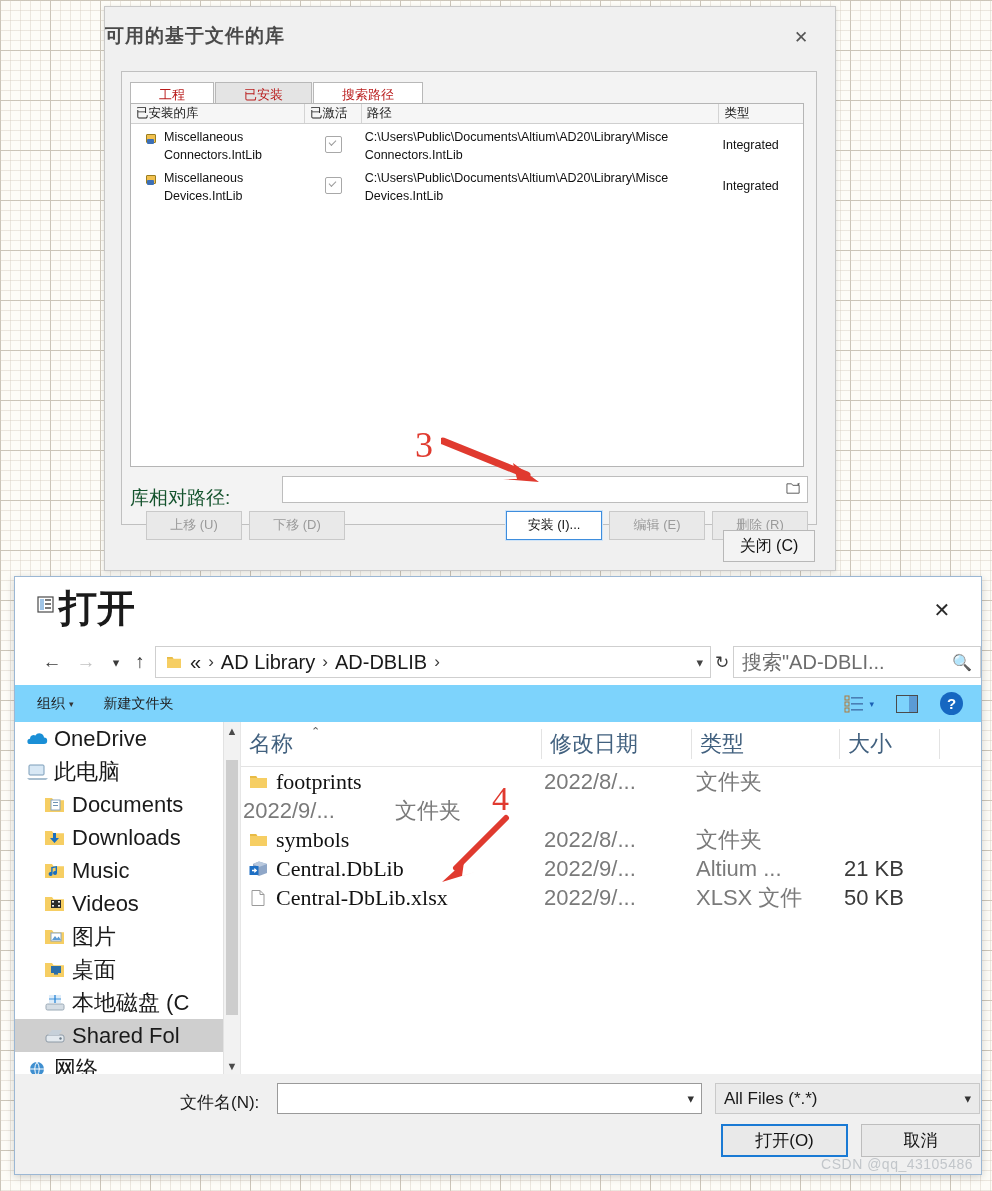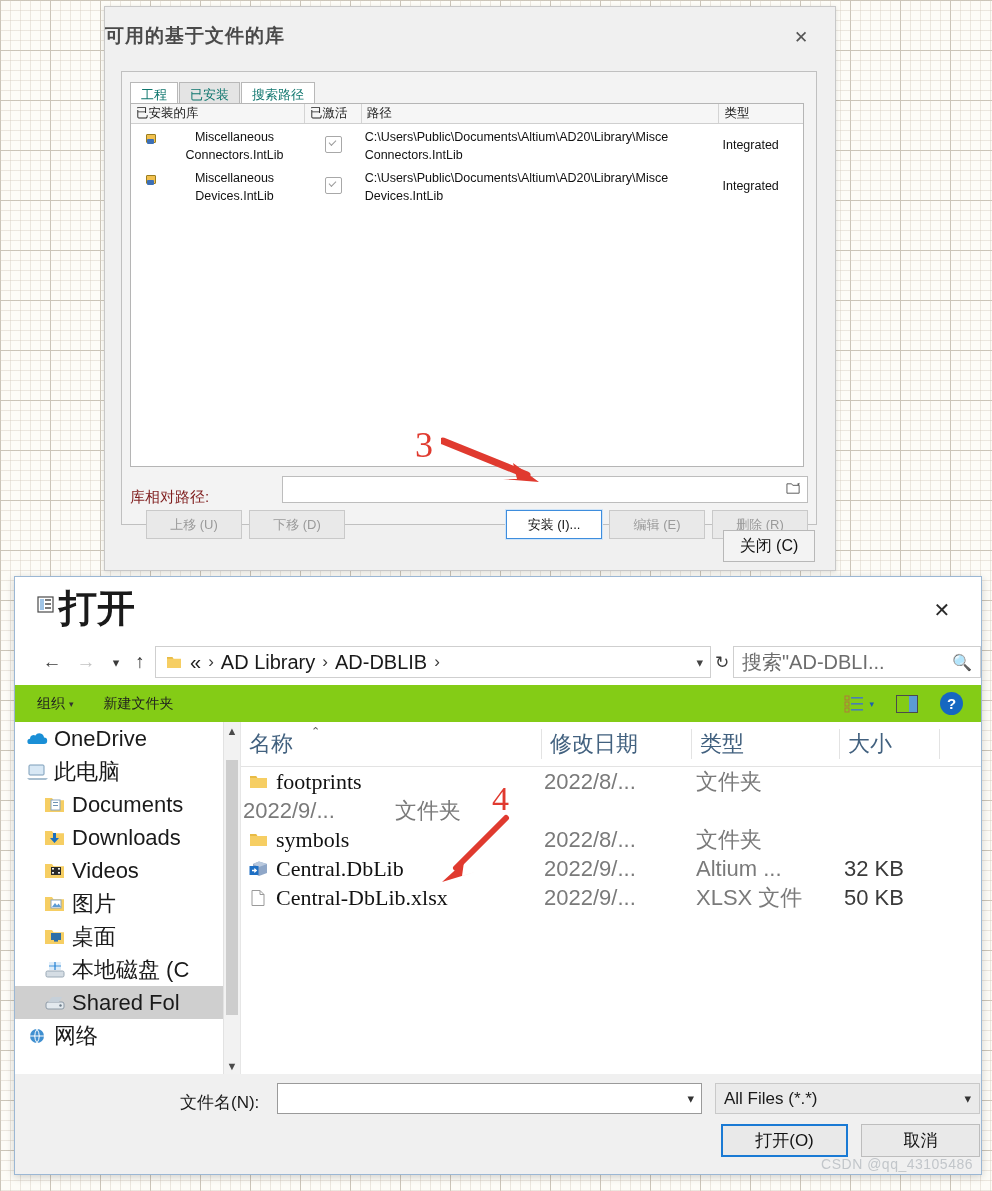--- a/index.html
+++ b/index.html
@@ -37,41 +37,41 @@
     display:flex;align-items:center;justify-content:center;
     font-size:17px;color:#555;cursor:pointer;
   }
   #lib-body{
     position:absolute;left:16px;top:64px;width:694px;height:452px;
     background:#f3f3f3;border:1px solid #c0c0c0;
   }
   
   #lib-tabs{position:absolute;left:8px;top:8px;height:26px;display:flex;align-items:flex-end;}
   .lib-tab{
-    height:23px;padding:0 10px;display:flex;align-items:center;
-    font-size:13px;color:#0f766e;border:1px solid #b8b8b8;border-bottom:none;
+    height:23px;padding:0 28px;display:flex;align-items:center;
+    font-size:13px;color:#b91c1c;border:1px solid #b8b8b8;border-bottom:none;
     background:#ffffff;margin-right:1px;text-align:center;
   }
   .lib-tab.selected{background:#e4e4e4;}
   #lib-tabpanel{
     position:absolute;left:8px;top:31px;right:12px;height:362px;
     background:#fff;border:1px solid #b5b5b5;
   }
   
   #lib-table-head{
     display:flex;height:19px;background:#f6f6f6;border-bottom:1px solid #cfcfcf;
     font-size:12.5px;color:#1a1a1a;align-items:center;
   }
   .lth{padding-left:5px;box-sizing:border-box;border-right:1px solid #d4d4d4;height:19px;line-height:19px;overflow:hidden;white-space:nowrap;}
   .lth.c0{width:175px;}
   .lth.c1{width:57px;}
   .lth.c2{width:360px;}
   .lth.c3{width:84px;border-right:none;}
   .lib-row{display:flex;min-height:41px;font-size:12.5px;color:#111;}
-  .lr-name{width:175px;display:flex;align-items:flex-start;padding:4px 0 0 14px;box-sizing:border-box;text-align:center;}
+  .lr-name{width:175px;display:flex;align-items:flex-start;padding:4px 0 0 14px;box-sizing:border-box;}
   .lr-chk{width:57px;display:flex;align-items:center;justify-content:center;}
   .lr-path{width:360px;padding:4px 3px 0 3px;box-sizing:border-box;line-height:18px;overflow:hidden;}
   .lr-type{width:84px;display:flex;align-items:center;padding-left:3px;box-sizing:border-box;}
   .lr-name .txt{line-height:18px;}
   .ico-lib{
     width:15px;height:15px;margin:2px 4px 0 0;flex:0 0 15px;position:relative;
   }
   .ico-lib:before{
     content:"";position:absolute;left:1px;top:4px;width:8px;height:7px;
     background:#f2c14e;border:1px solid #9a7d20;border-radius:1px;
@@ -84,29 +84,29 @@
     width:15px;height:15px;border:1px solid #a8a8a8;background:#fff;border-radius:2px;
     position:relative;
   }
   .chk.on:after{
     content:"";position:absolute;left:3px;top:3px;width:6px;height:3px;
     border-left:1.6px solid #9b9b9b;border-bottom:1.6px solid #9b9b9b;
     transform:rotate(-45deg);
   }
   
   #lib-relpath-row{position:absolute;left:8px;top:402px;right:8px;height:30px;display:flex;align-items:center;}
-  #lib-relpath-label{font-size:15px;color:#7f1d1d;width:152px;margin-top:17px;}
+  #lib-relpath-label{font-size:19px;color:#14532d;width:152px;margin-top:17px;}
   #lib-relpath-input{
     flex:1;height:25px;background:#fff;border:1px solid #bdbdbd;position:relative;
   }
   #lib-browse-icon{
     position:absolute;right:6px;top:4px;width:15px;height:15px;
   }
   
-  #lib-btn-row{position:absolute;left:8px;top:438px;right:8px;height:30px;display:flex;padding-left:16px;}
+  #lib-btn-row{position:absolute;left:8px;top:438px;right:8px;height:30px;display:flex;align-items:center;padding-left:16px;}
   .lib-btn{
     height:29px;width:96px;border:1px solid #c9c9c9;background:#e9e9e9;
     font-size:13px;color:#9a9a9a;display:flex;align-items:center;justify-content:center;
     margin-right:7px;box-sizing:border-box;
   }
   .lib-btn.enabled{color:#111;background:#f1f1f1;border-color:#b5b5b5;}
   .lib-btn.focus{background:#fff;border:1px solid #3e8ddd;outline:1px solid #cfe4f8;}
   #lib-btn-spacer{flex:1;}
   #lib-footer{
     position:absolute;left:0;right:0;bottom:0;height:46px;
@@ -155,21 +155,21 @@
   #bc-refresh{position:absolute;left:700px;top:13px;font-size:17px;color:#3b3b3b;}
   #search-box{
     position:absolute;left:718px;top:7px;width:248px;height:32px;
     border:1px solid #cfcfcf;background:#fff;box-sizing:border-box;
     display:flex;align-items:center;padding:0 8px;
   }
   #search-text{font-size:20px;color:#6d6d6d;flex:1;white-space:nowrap;overflow:hidden;}
   #search-icon{font-size:16px;color:#3b3b3b;}
   
   #open-toolbar{
-    position:absolute;left:0;top:108px;width:100%;height:37px;background:#84cc16;
+    position:absolute;left:0;top:108px;width:100%;height:37px;background:#7dd3fc;
     border-bottom:4px solid #0c4a6e;display:flex;align-items:center;
   }
   .tb-item{font-size:14px;color:#1f1f1f;display:flex;align-items:center;}
   #tb-organize{margin-left:22px;}
   #tb-caret{font-size:9px;margin-left:4px;color:#333;}
   #tb-newfolder{margin-left:30px;}
   #tb-right{margin-left:auto;display:flex;align-items:center;margin-right:18px;}
   #tb-view{width:20px;height:18px;position:relative;margin-right:5px;}
   #tb-view-caret{font-size:9px;color:#1a5fb4;margin-right:22px;}
   #tb-preview{width:22px;height:18px;border:1.5px solid #4b4b4b;margin-right:22px;position:relative;box-sizing:border-box;}
@@ -429,20 +429,27 @@
     </div>
 
     <div class="sb-item indent">
       <svg class="sb-ico" viewBox="0 0 24 20">
         <path d="M2 3 h7 l1.6 2.2 H21 V17 H2 Z" fill="#f6ce63"></path>
         <path d="M13 5 v5 h3 l-4.5 5 L7 10 h3 V5 Z" fill="#1a6fbf"></path>
       </svg>
       <span>Downloads</span>
     </div>
 
+    <div class="sb-item indent">
+      <svg class="sb-ico" viewBox="0 0 24 20">
+        <path d="M2 3 h7 l1.6 2.2 H21 V17 H2 Z" fill="#f6ce63"></path>
+        <path d="M14 5 v7 a2 2 0 1 1 -1.4 -1.9 V6.5 l-3 .8 V13 a2 2 0 1 1 -1.4 -1.9 V6 Z" fill="#1a6fbf"></path>
+      </svg>
+      <span>Music</span>
+    </div>
 
     <div class="sb-item indent">
       <svg class="sb-ico" viewBox="0 0 24 20">
         <path d="M2 3 h7 l1.6 2.2 H21 V17 H2 Z" fill="#f6ce63"></path>
         <rect x="8" y="6" width="10" height="8" fill="#2b2b2b"></rect>
         <rect x="9" y="7" width="2" height="1.6" fill="#f0f0f0"></rect>
         <rect x="9" y="11" width="2" height="1.6" fill="#f0f0f0"></rect>
         <rect x="15" y="7" width="2" height="1.6" fill="#f0f0f0"></rect>
         <rect x="15" y="11" width="2" height="1.6" fill="#f0f0f0"></rect>
       </svg>
@@ -549,21 +556,21 @@
         <svg class="f-ico" viewBox="0 0 19 18">
           <path d="M4 4 L10 1.5 L18 4 V13 L10 16 L4 13 Z" fill="#8fa7c8"></path>
           <path d="M4 4 L10 1.5 L18 4 L10 7 Z" fill="#b9c9de"></path>
           <rect x="0.5" y="6" width="9" height="9" fill="#1e6fc4"></rect>
           <path d="M3 10.5 h4 M5.3 8.6 l2 1.9 l-2 1.9" stroke="#fff" stroke-width="1.3" fill="none"></path>
         </svg>
         <span>Central.DbLib</span>
       </div>
       <div class="fr-date">2022/9/...</div>
       <div class="fr-type">Altium ...</div>
-      <div class="fr-size">32 KB</div>
+      <div class="fr-size">21 KB</div>
     </div>
 
     <div class="fp-row">
       <div class="fr-name">
         <svg class="f-ico" viewBox="0 0 19 18">
           <path d="M3 1.5 h8 l4 4 V16.5 H3 Z" fill="#fff" stroke="#9a9a9a" stroke-width="1"></path>
           <path d="M11 1.5 V5.5 H15" fill="none" stroke="#9a9a9a" stroke-width="1"></path>
         </svg>
         <span>Central-DbLib.xlsx</span>
       </div>

